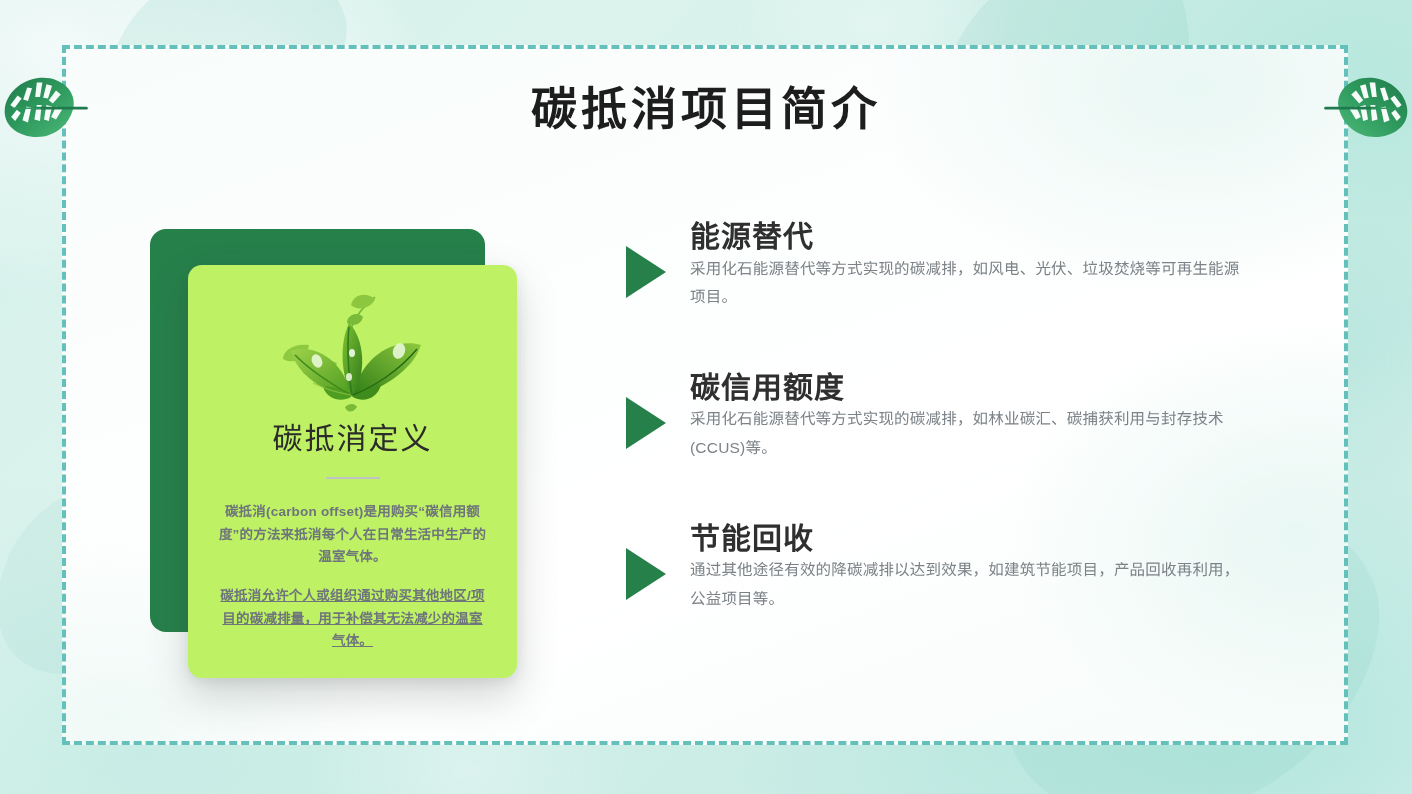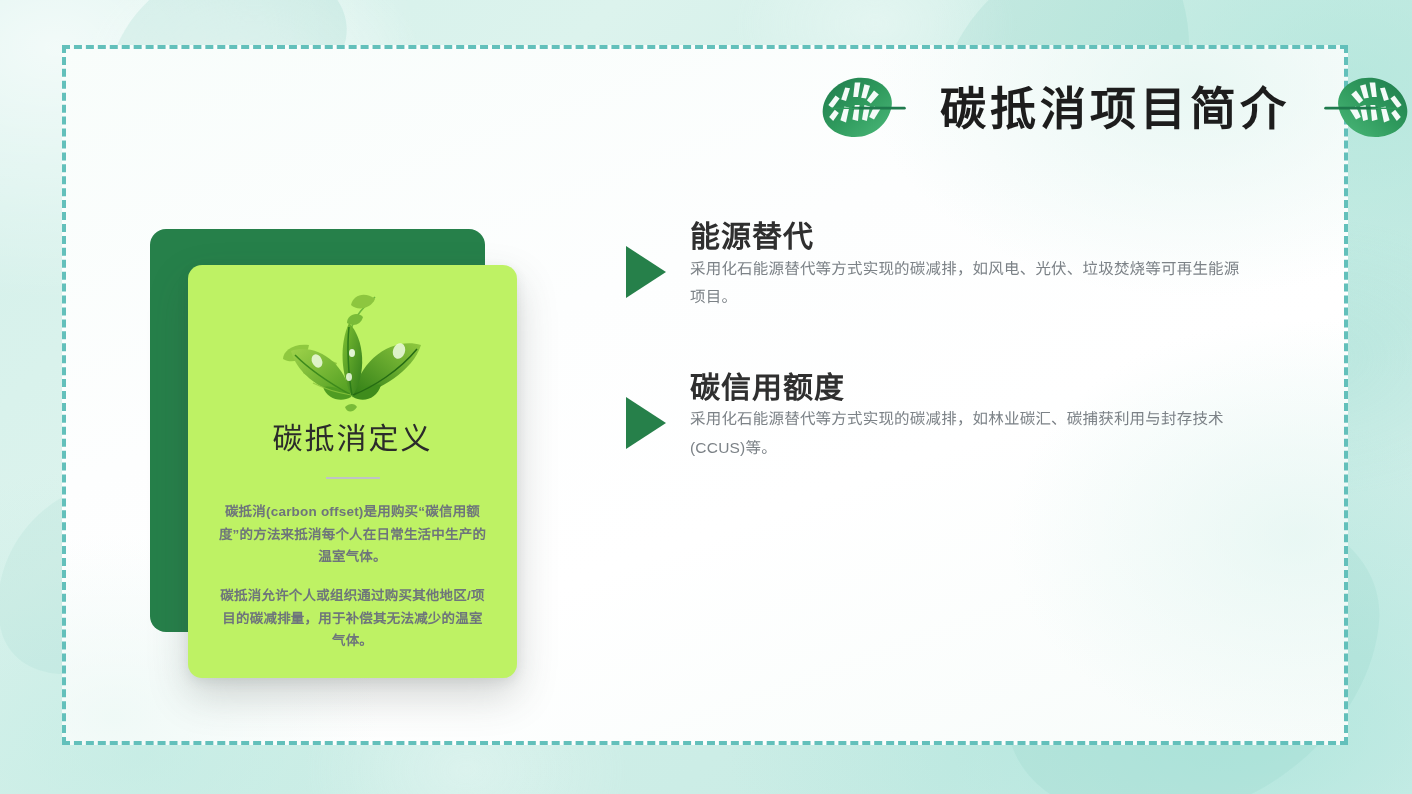--- a/index.html
+++ b/index.html
@@ -76,21 +76,21 @@
   }
 
   
   .title-row {
     position: absolute;
     left: 0;
     top: 73px;
     width: 1412px;
     display: flex;
     align-items: center;
-    justify-content: flex-end;
+    justify-content: space-between;
     gap: 34px;
   }
   .title-leaf { width: 88px; height: 72px; display: block; flex: none; }
   .title-leaf.right { transform: scaleX(-1); }
   .slide-title {
     font-size: 46px;
     font-weight: 700;
     color: #1d1d1d;
     letter-spacing: 4px;
     white-space: nowrap;
@@ -143,21 +143,21 @@
     margin: 20px auto 22px;
   }
   .card-para {
     text-align: center;
     font-size: 13.5px;
     font-weight: 700;
     color: #6e757b;
     line-height: 1.68;
     letter-spacing: .2px;
   }
-  .card-para + .card-para { margin-top: 16px; }
+  .card-para + .card-para { margin-top: 16px; text-decoration: underline; }
 
   
   .features {
     position: absolute;
     left: 624px;
     top: 220px;
     width: 640px;
   }
   .feature { position: relative; padding-left: 66px; }
   .feature + .feature { margin-top: 60px; }
@@ -324,15 +324,20 @@
       <div class="feature-title">能源替代</div>
       <div class="feature-desc">采用化石能源替代等方式实现的碳减排，如风电、光伏、垃圾焚烧等可再生能源项目。</div>
     </div>
 
     <div class="feature">
       <span class="feature-bullet"></span>
       <div class="feature-title">碳信用额度</div>
       <div class="feature-desc">采用化石能源替代等方式实现的碳减排，如林业碳汇、碳捕获利用与封存技术(CCUS)等。</div>
     </div>
 
+    <div class="feature">
+      <span class="feature-bullet"></span>
+      <div class="feature-title">节能回收</div>
+      <div class="feature-desc">通过其他途径有效的降碳减排以达到效果，如建筑节能项目，产品回收再利用，公益项目等。</div>
+    </div>
 
   </div>
 </div>
 
 </body></html>

